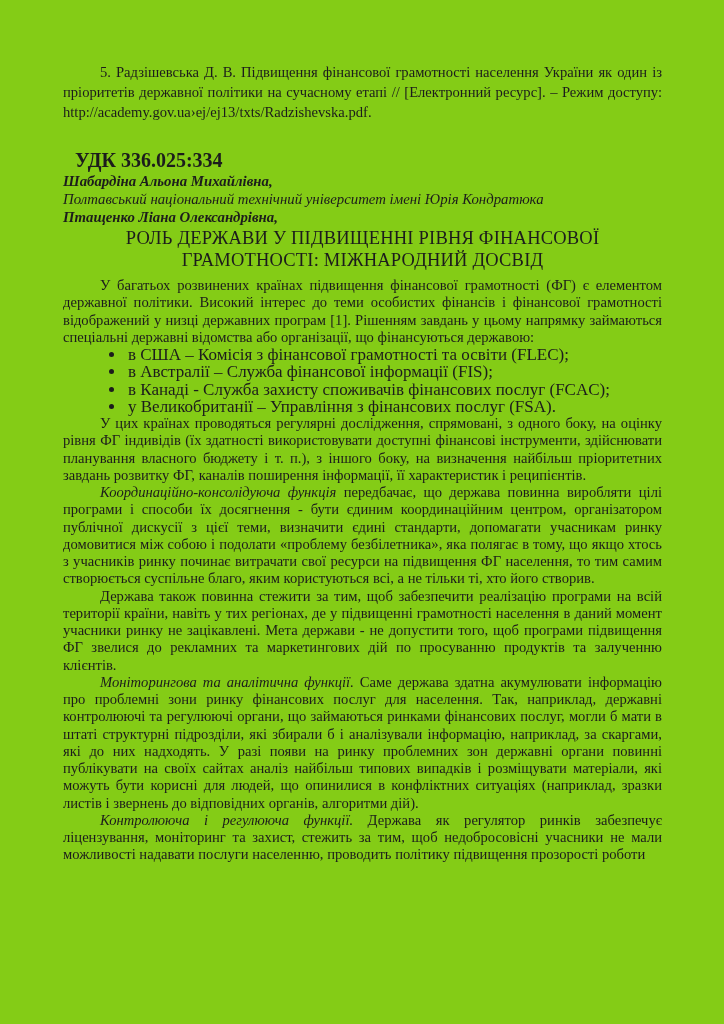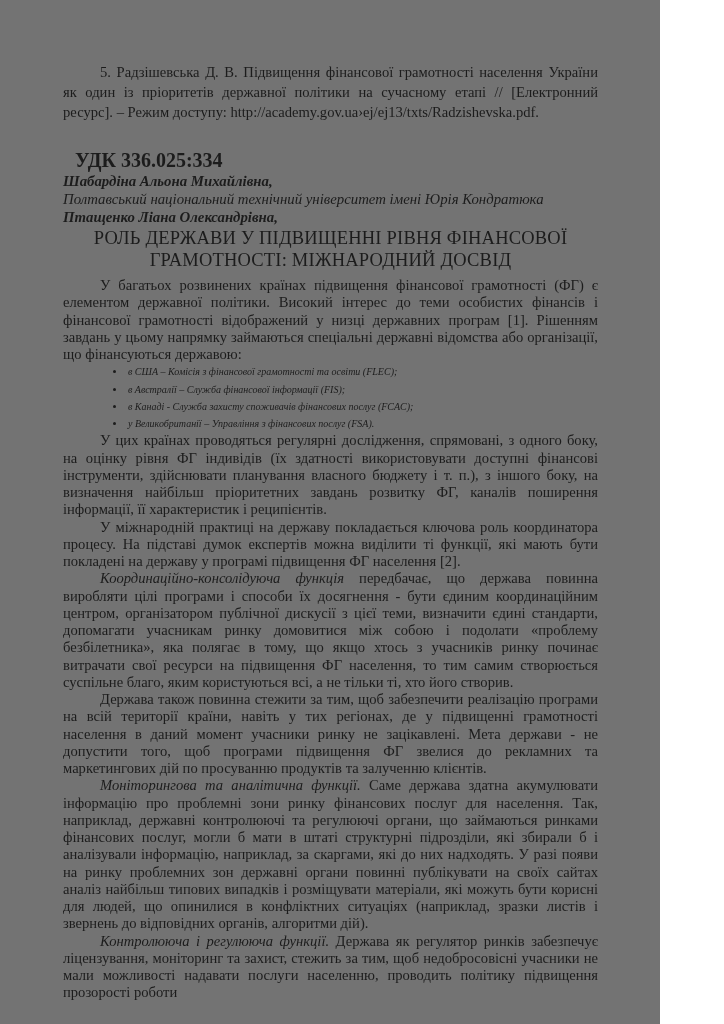--- a/index.html
+++ b/index.html
@@ -5,22 +5,22 @@
   * { margin: 0; padding: 0; box-sizing: border-box; }
   html, body { background: #ffffff; }
   body {
     width: 724px; height: 1024px;
     font-family: "Liberation Serif", "DejaVu Serif", serif;
     color: #1c1c1c;
     -webkit-font-smoothing: antialiased;
   }
   .page {
     position: relative;
-    width: 660px; height: 1024px;
-    background: #737373;
+    width: 724px; height: 1024px;
+    background: #84cc16;
     padding: 62px 62px 0 63px;
     overflow: hidden;
   }
   .reference {
     font-size: 14.6px;
     line-height: 20px;
     text-align: justify;
     text-indent: 37px;
   }
   .udk {
@@ -54,25 +54,24 @@
     text-indent: 37px;
     font-family: Liberation Serif, serif;
   }
   .lead-italic { font-style: italic; }
   ul.bullet-list {
     list-style: disc;
     margin: 0;
     padding-left: 63px;
   }
   ul.bullet-list li {
-    font-size: 10px;
+    font-size: 17px;
     line-height: 17.25px;
     text-align: left;
     padding-left: 2px;
-    font-style: italic;
   }
   .page-number {
     position: absolute;
     left: 0; right: 0;
     bottom: 57px;
     text-align: center;
     font-size: 14.6px;
     line-height: 17px;
   }
 </style>
@@ -99,21 +98,20 @@
 
     <ul class="bullet-list">
       <li>в США – Комісія з фінансової грамотності та освіти (FLEC);</li>
       <li>в Австралії – Служба фінансової інформації (FIS);</li>
       <li>в Канаді - Служба захисту споживачів фінансових послуг (FCAC);</li>
       <li>у Великобританії – Управління з фінансових послуг (FSA).</li>
     </ul>
 
     <p>У цих країнах проводяться регулярні дослідження, спрямовані, з одного боку, на оцінку рівня ФГ індивідів (їх здатності використовувати доступні фінансові інструменти, здійснювати планування власного бюджету і т. п.), з іншого боку, на визначення найбільш пріоритетних завдань розвитку ФГ, каналів поширення інформації, її характеристик і реципієнтів.</p>
 
-    <p>У міжнародній практиці на державу покладається ключова роль координатора процесу. На підставі думок експертів можна виділити ті функції, які мають бути покладені на державу у програмі підвищення ФГ населення [2].</p>
 
     <p><span class="lead-italic">Координаційно-консолідуюча функція</span><span> передбачає, що держава повинна виробляти цілі програми і способи їх досягнення - бути єдиним координаційним центром, організатором публічної дискусії з цієї теми, визначити єдині стандарти, допомагати учасникам ринку домовитися між собою і подолати «проблему безбілетника», яка полягає в тому, що якщо хтось з учасників ринку починає витрачати свої ресурси на підвищення ФГ населення, то тим самим створюється суспільне благо, яким користуються всі, а не тільки ті, хто його створив.</span></p>
 
     <p>Держава також повинна стежити за тим, щоб забезпечити реалізацію програми на всій території країни, навіть у тих регіонах, де у підвищенні грамотності населення в даний момент учасники ринку не зацікавлені. Мета держави - не допустити того, щоб програми підвищення ФГ звелися до рекламних та маркетингових дій по просуванню продуктів та залученню клієнтів.</p>
 
     <p><span class="lead-italic">Моніторингова та аналітична функції.</span><span> Саме держава здатна акумулювати інформацію про проблемні зони ринку фінансових послуг для населення. Так, наприклад, державні контролюючі та регулюючі органи, що займаються ринками фінансових послуг, могли б мати в штаті структурні підрозділи, які збирали б і аналізували інформацію, наприклад, за скаргами, які до них надходять. У разі появи на ринку проблемних зон державні органи повинні публікувати на своїх сайтах аналіз найбільш типових випадків і розміщувати матеріали, які можуть бути корисні для людей, що опинилися в конфліктних ситуаціях (наприклад, зразки листів і звернень до відповідних органів, алгоритми дій).</span></p>
 
     <p><span class="lead-italic">Контролююча і регулююча функції.</span><span> Держава як регулятор ринків забезпечує ліцензування, моніторинг та захист, стежить за тим, щоб недобросовісні учасники не мали можливості надавати послуги населенню, проводить політику підвищення прозорості роботи</span></p>
 
   </div>

